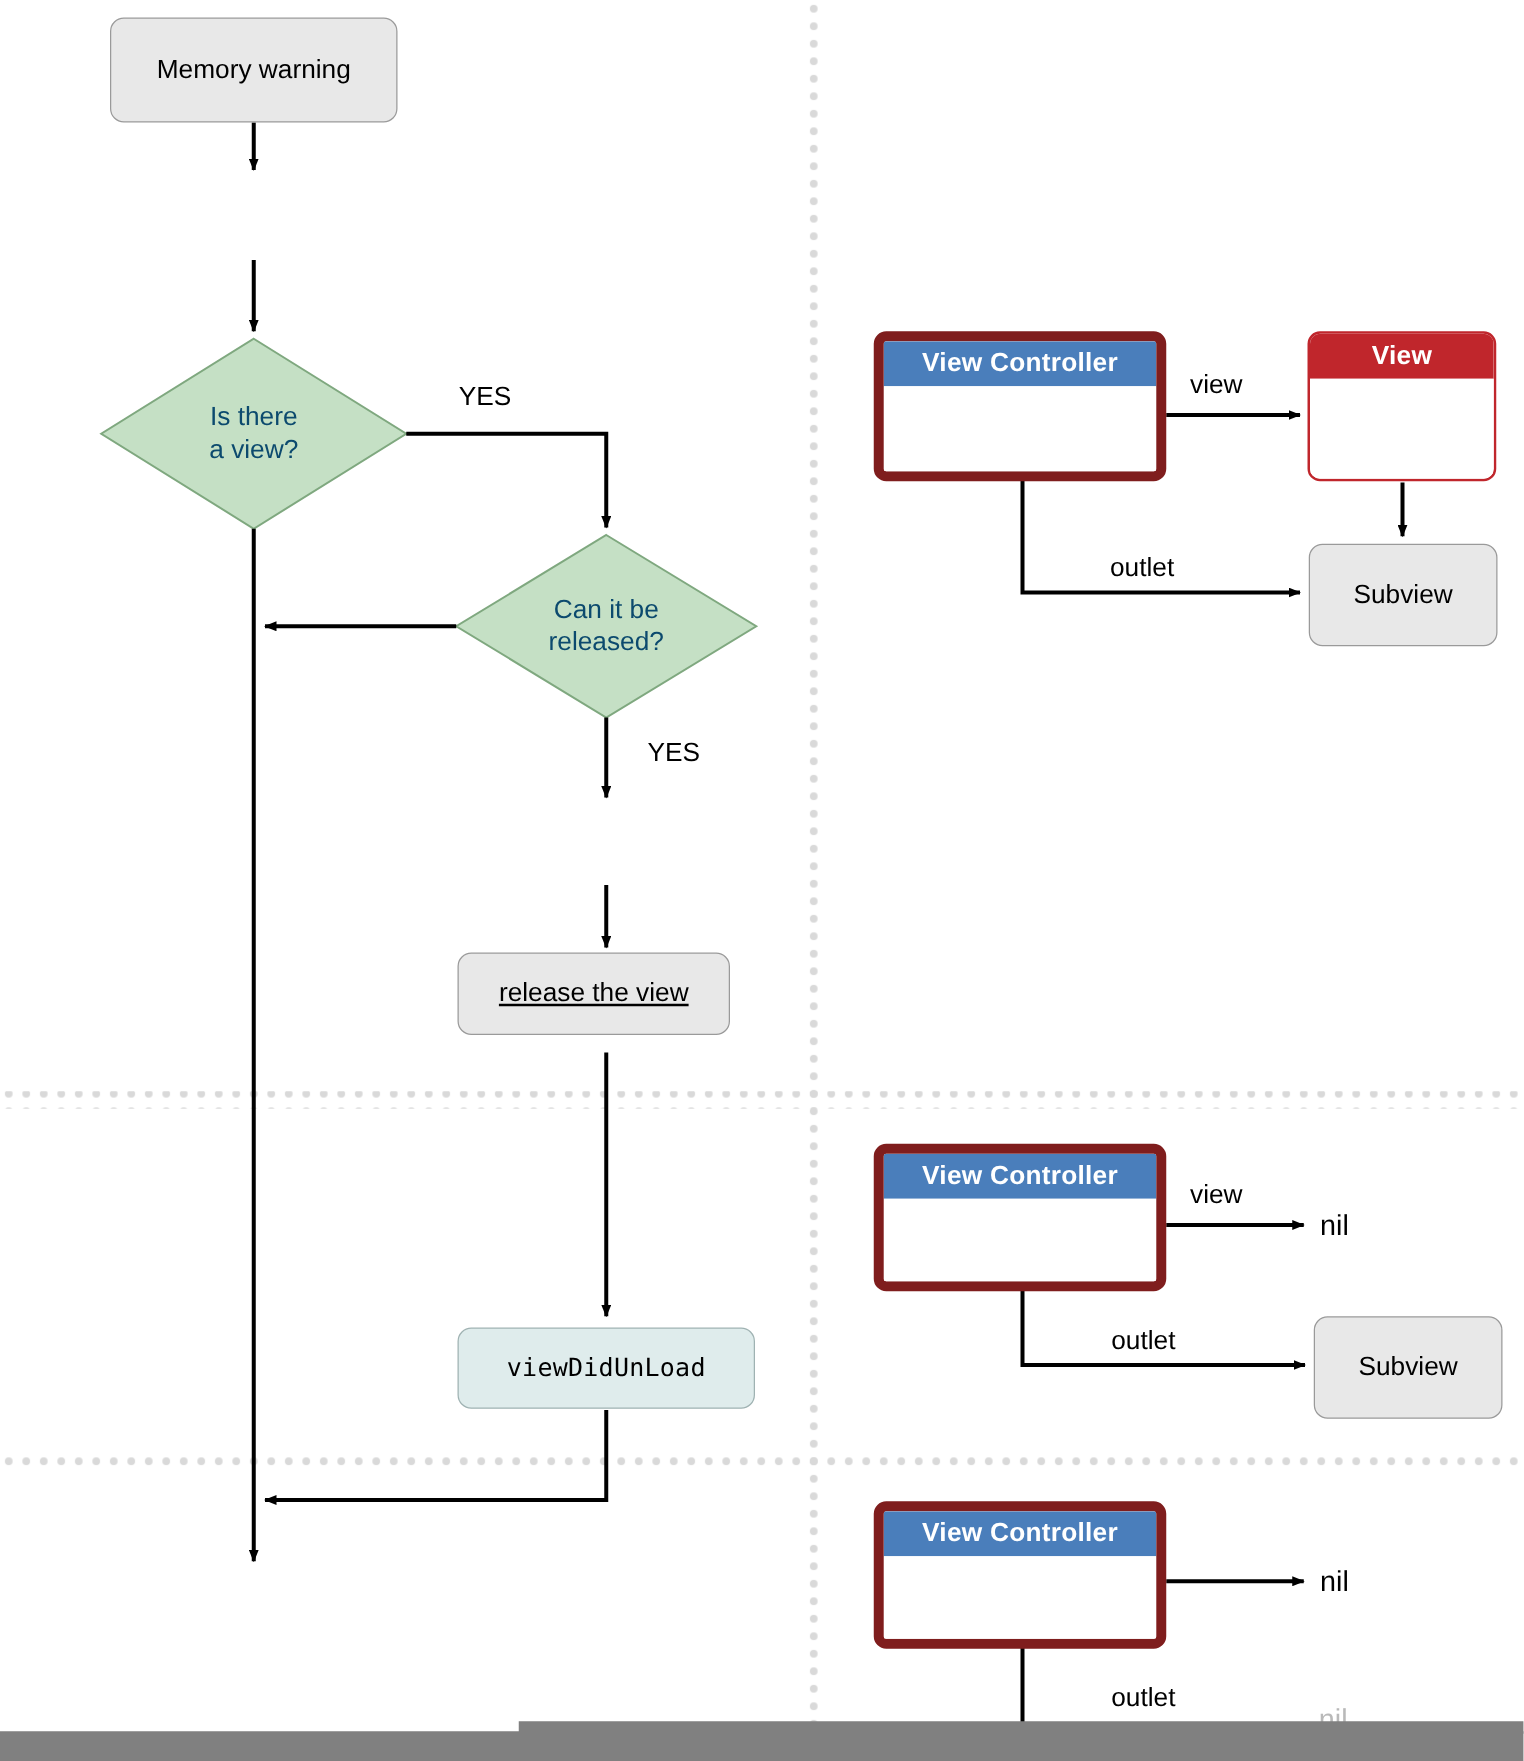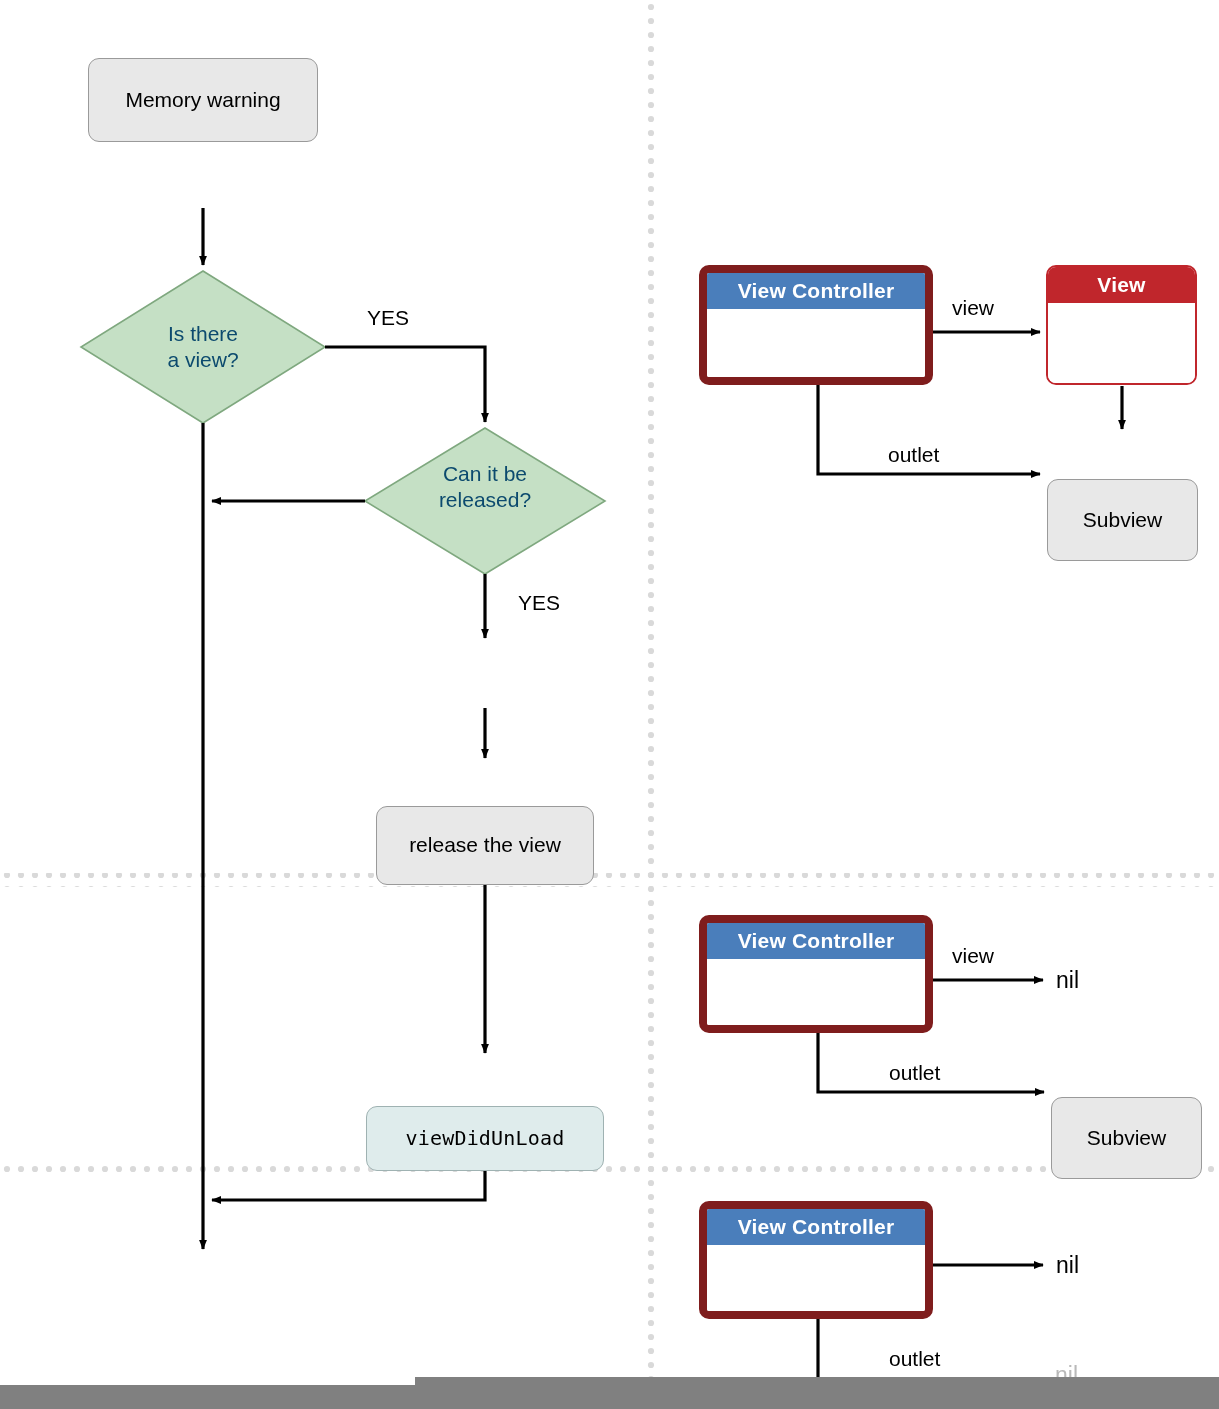--- a/index.html
+++ b/index.html
@@ -30,21 +30,20 @@
     position: absolute;
     box-sizing: border-box;
     display: flex;
     align-items: center;
     justify-content: center;
     text-align: center;
     border-radius: 11px;
     font-size: 21px;
     color: #000;
     line-height: 1.18;
-    margin-top: 44px;
   }
   .node.gray {
     background: #e8e8e8;
     border: 1.6px solid #9a9a9a;
   }
   .node.teal {
     background: #dfecec;
     border: 1.6px solid #9fb2b2;
     font-family: "DejaVu Sans Mono", "Liberation Mono", monospace;
     font-size: 20px;
@@ -178,36 +177,36 @@
       <path d="M818,1318 L818,1380"></path>
     </g>
   </svg>
 
   <div class="node gray" style="left:88px; top:14px; width:230px; height:84px;">
     <span>Memory warning</span>
   </div>
 
 
 
-  <div class="node gray" style="left:376px; top:762px; width:218px; height:79px;">
+  <div class="node gray" style="left:366px; top:762px; width:218px; height:66px;text-decoration:underline;">
     <span>release the view</span>
   </div>
 
   <div class="node teal" style="left:366px; top:1062px; width:238px; height:65px;">
     <span>viewDidUnLoad</span>
   </div>
 
   <div class="diamond" style="left:81px; top:271px; width:244px; height:152px;">
     <div class="dlabel">
       <div>Is there</div>
       <div>a view?</div>
     </div>
   </div>
 
-  <div class="diamond" style="left:365px; top:414px; width:240px; height:146px;">
+  <div class="diamond" style="left:365px; top:428px; width:240px; height:146px;">
     <div class="dlabel">
       <div>Can it be</div>
       <div>released?</div>
     </div>
   </div>
 
   <div class="edge-label" style="left:367px; top:306px;">YES</div>
   <div class="edge-label" style="left:518px; top:591px;">YES</div>
 
   <div class="uml blue" style="left:699px; top:265px; width:234px; height:120px;">

